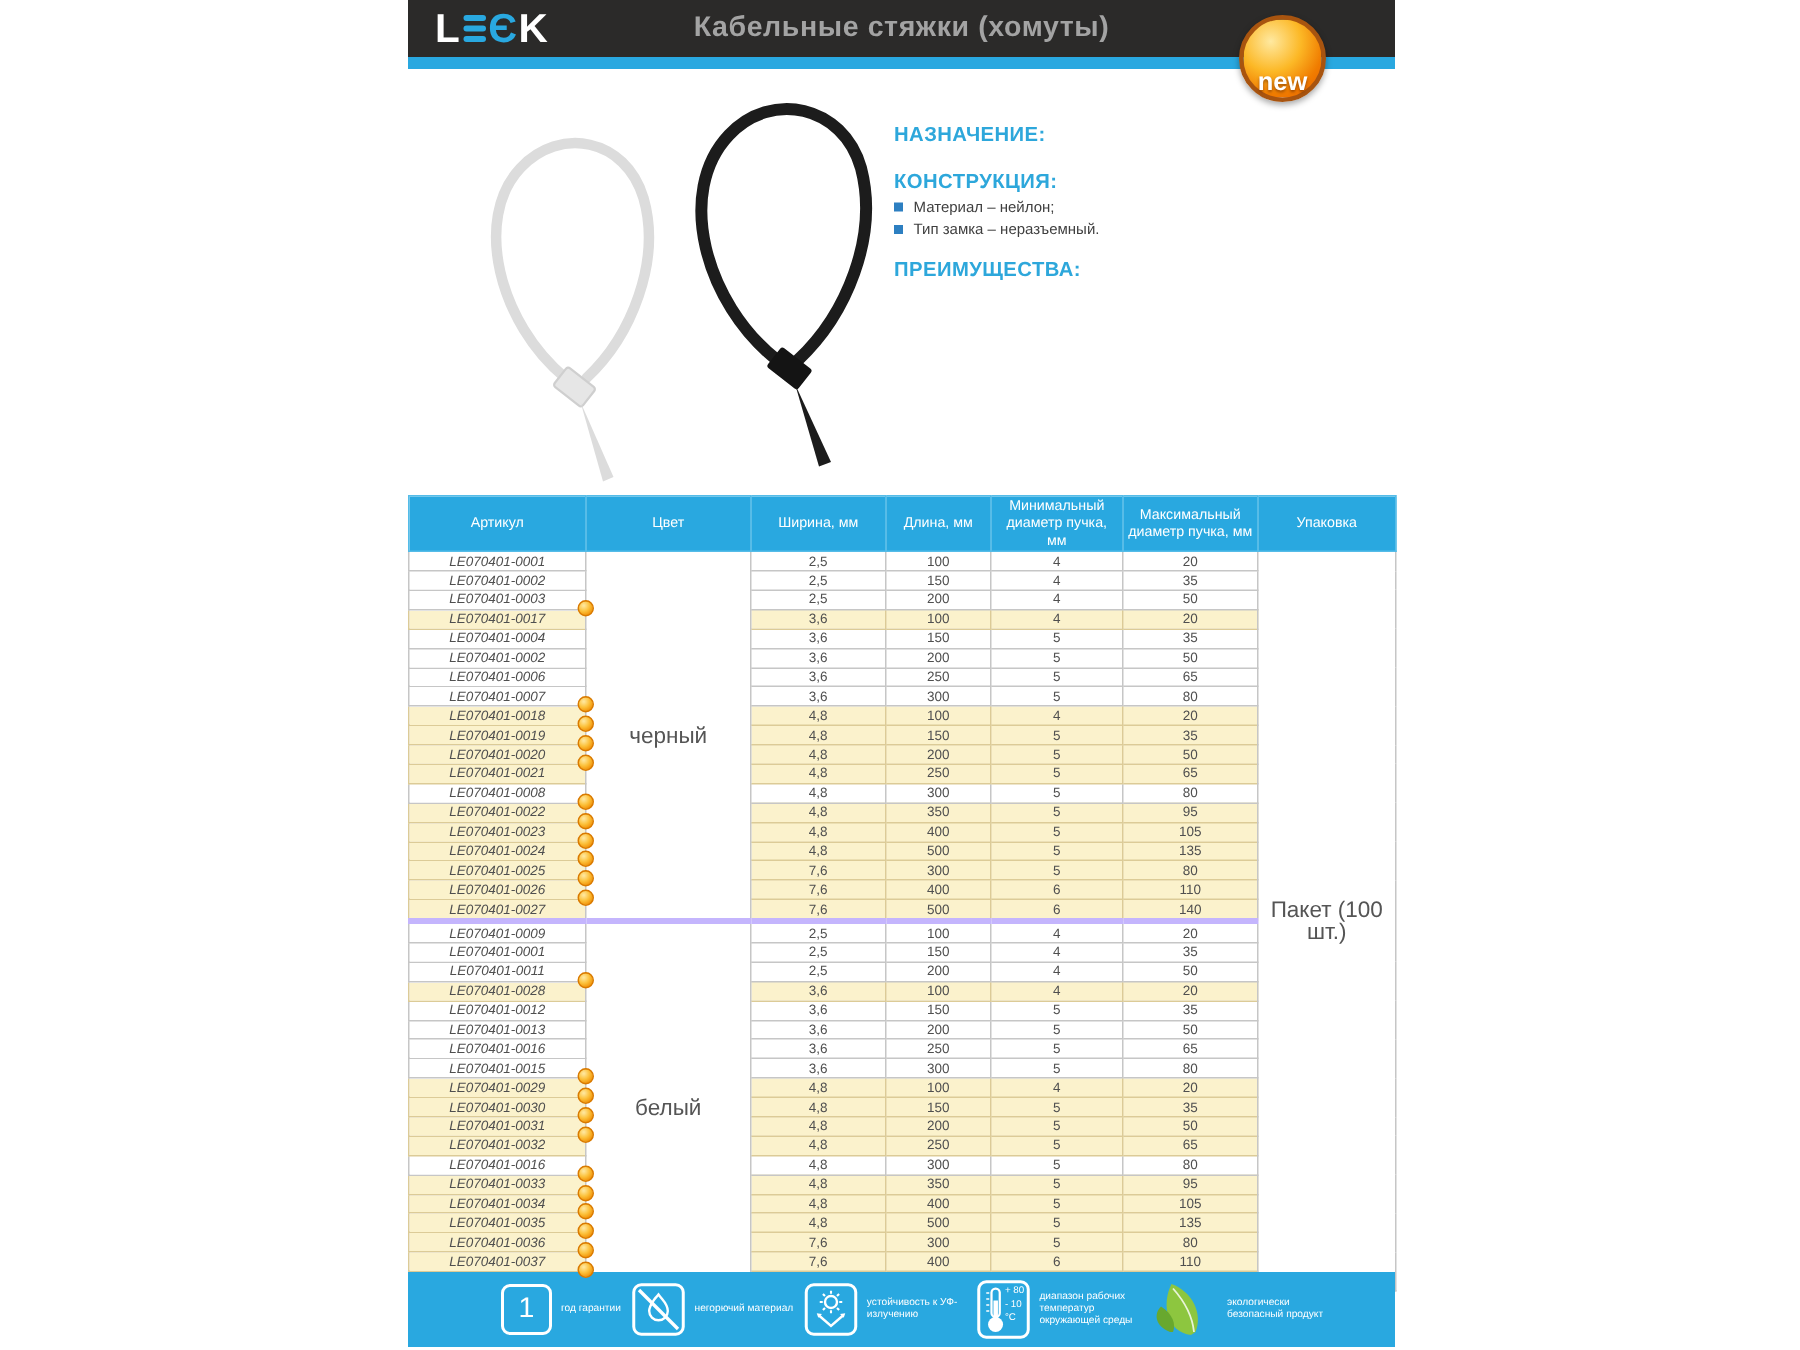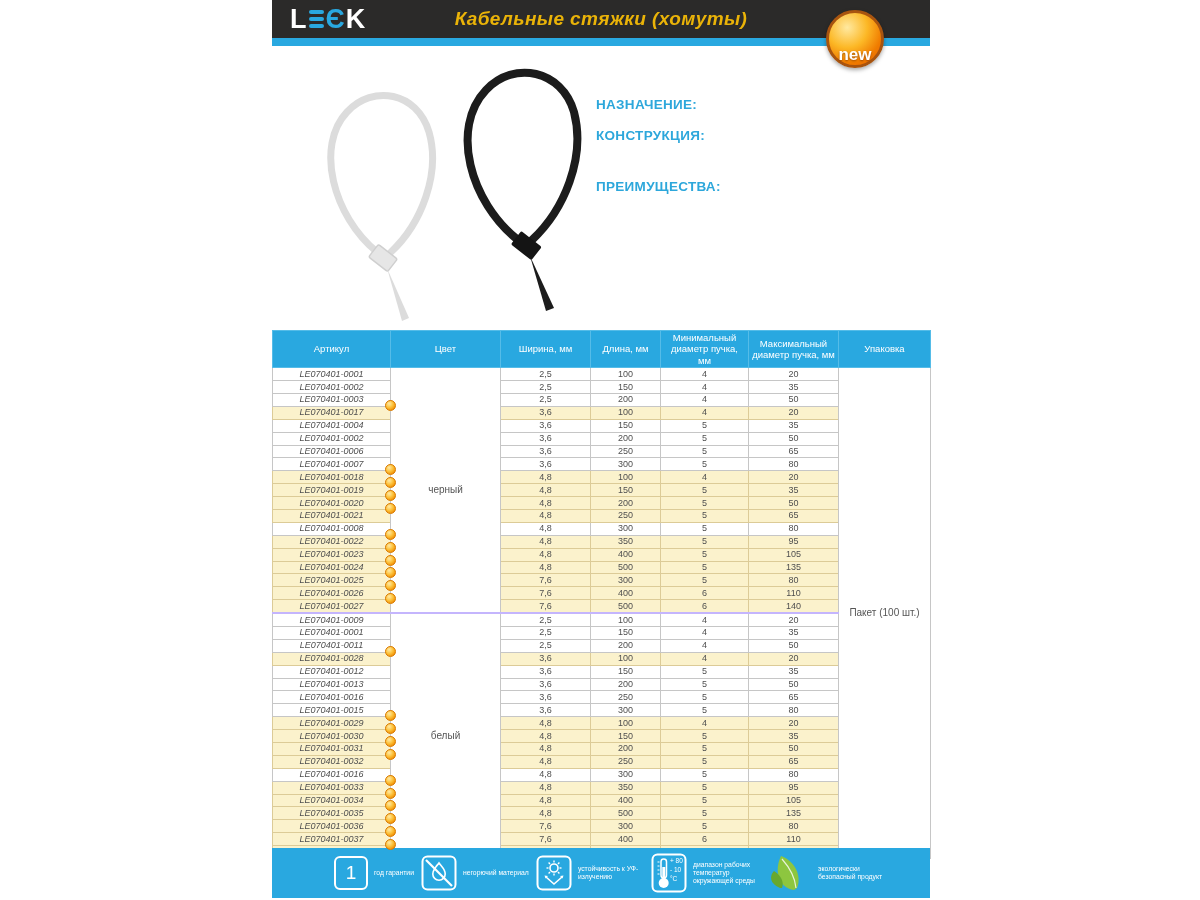--- a/index.html
+++ b/index.html
@@ -10,57 +10,57 @@
   .content-col { position:absolute; left:272px; width:658px; }
 
   
   .topbar { top:0; height:38px; background:#2b2a29; display:flex; align-items:center; }
   .bluestripe { top:38px; height:8px; background:#29a8e0; }
   .logo { display:flex; align-items:center; margin-left:18px; }
   .logo .lg-white { color:#fff; font-size:27px; font-weight:900; letter-spacing:-1px; line-height:1; }
   .logo .lg-bars { display:inline-flex; flex-direction:column; gap:3px; margin:0 2px 0 3px; }
   .logo .lg-bars i { display:block; width:15px; height:4px; background:#29a8e0; border-radius:2px; }
   .logo .lg-cyan { color:#29a8e0; font-size:27px; font-weight:900; line-height:1; margin-right:1px; }
-  .doc-title { position:absolute; left:0; right:0; text-align:center; color:#eab308;
-    font-size:19px; font-weight:bold; letter-spacing:0.4px;font-style:italic; }
+  .doc-title { position:absolute; left:0; right:0; text-align:center; color:#a3a3a3;
+    font-size:19px; font-weight:bold; letter-spacing:0.4px; }
   .new-badge {
     position:absolute; left:826px; top:10px; width:58px; height:58px; border-radius:50%;
     background:radial-gradient(circle at 35% 28%, #ffe9a0 0%, #fcb826 40%, #f07c00 70%, #e85d00 100%);
     border:3px solid #a8540f; box-sizing:border-box; z-index:5;
     display:flex; align-items:flex-end; justify-content:center;
     box-shadow:0 2px 4px rgba(0,0,0,0.35);
   }
   .new-badge span { color:#fff; font-size:17px; font-weight:bold; text-shadow:0 1px 2px rgba(120,50,0,.7); }
 
   
   .ties { position:absolute; left:285px; top:60px; width:305px; height:260px; }
   .desc { position:absolute; left:596px; top:82px; width:332px; color:#3f3f3f; }
   .desc h3 { margin:14px 0 4px 0; color:#2da7db; font-size:13.5px; font-weight:bold; letter-spacing:.3px; }
-  .desc h3:first-child { margin-top:15px; }
+  .desc h3:first-child { margin-top:0; }
   .desc ul { list-style:none; margin:0; padding:0; }
   .desc li { position:relative; padding-left:13px; font-size:10px; line-height:1.3; margin-bottom:2px; }
   .desc li::before { content:""; position:absolute; left:0; top:3px; width:6px; height:6px; background:#2d7fc1; }
 
   
   .spec { top:330px; }
   table { width:658px; border-collapse:collapse; table-layout:fixed; }
   col.c1{width:118px} col.c2{width:110px} col.c3{width:90px} col.c4{width:70px}
   col.c5{width:88px} col.c6{width:90px} col.c7{width:92px}
   thead th {
     background:#29a8e0; color:#fff; font-weight:normal; font-size:9.5px; line-height:1.2;
     height:25px; padding:1px 3px; border:1px solid #55bce8;
   }
   tbody td {
     font-size:9px; color:#4f4f4f; text-align:center; height:11.9px; padding:0 2px;
     border:1px solid #c6c6c6; background:#fff; line-height:1;
   }
   tbody td.hl { background:#fbf2cc; border-color:#dccb97; }
   tbody td.c-article { position:relative;font-style:italic; }
-  tbody td.c-color, tbody td.c-pack { background:#fff; font-size:10px; color:#555; vertical-align:middle; }
-  tr.grp-start td { border-top:2px solid #c4b5fd; }
+  tbody td.c-color, tbody td.c-pack { background:#fff; font-size:15px; color:#555; vertical-align:middle; }
+  tr.grp-start td { border-top:4px solid #c4b5fd; }
   .new-dot {
     position:absolute; right:-6px; top:-7px; width:11px; height:11px; border-radius:50%; z-index:3;
     background:radial-gradient(circle at 35% 30%, #ffeaa6 0%, #fcc13a 45%, #ef8a00 85%);
     border:1px solid #d97a00; box-sizing:border-box;
   }
 
   
   .footbar { top:848px; height:50px; background:#29a8e0; display:flex; align-items:center;
     justify-content:space-between; padding:0 46px 0 62px; box-sizing:border-box; }
   .f-item { display:flex; align-items:center; gap:6px; }
@@ -107,21 +107,25 @@
       <g transform="rotate(38 86 184)">
         <rect x="73" y="175" width="26" height="17" rx="2" fill="#141414"></rect>
       </g>
       <path d="M90,194 L114,246 L106,249 Z" fill="#1c1c1c"></path>
     </svg>
   </div>
 
   <div class="desc">
     <h3>НАЗНАЧЕНИЕ:</h3>
     <h3 style="margin-top:16px;">КОНСТРУКЦИЯ:</h3>
-    <h3 style="margin-top:36px;">ПРЕИМУЩЕСТВА:</h3>
+    <ul>
+      <li>Материал – нейлон;</li>
+      <li>Тип замка – неразъемный.</li>
+    </ul>
+    <h3 style="margin-top:12px;">ПРЕИМУЩЕСТВА:</h3>
   </div>
 
   <div class="content-col spec">
     <table>
       <colgroup>
           <col class="c1">
           <col class="c2">
           <col class="c3">
           <col class="c4">
           <col class="c5">

